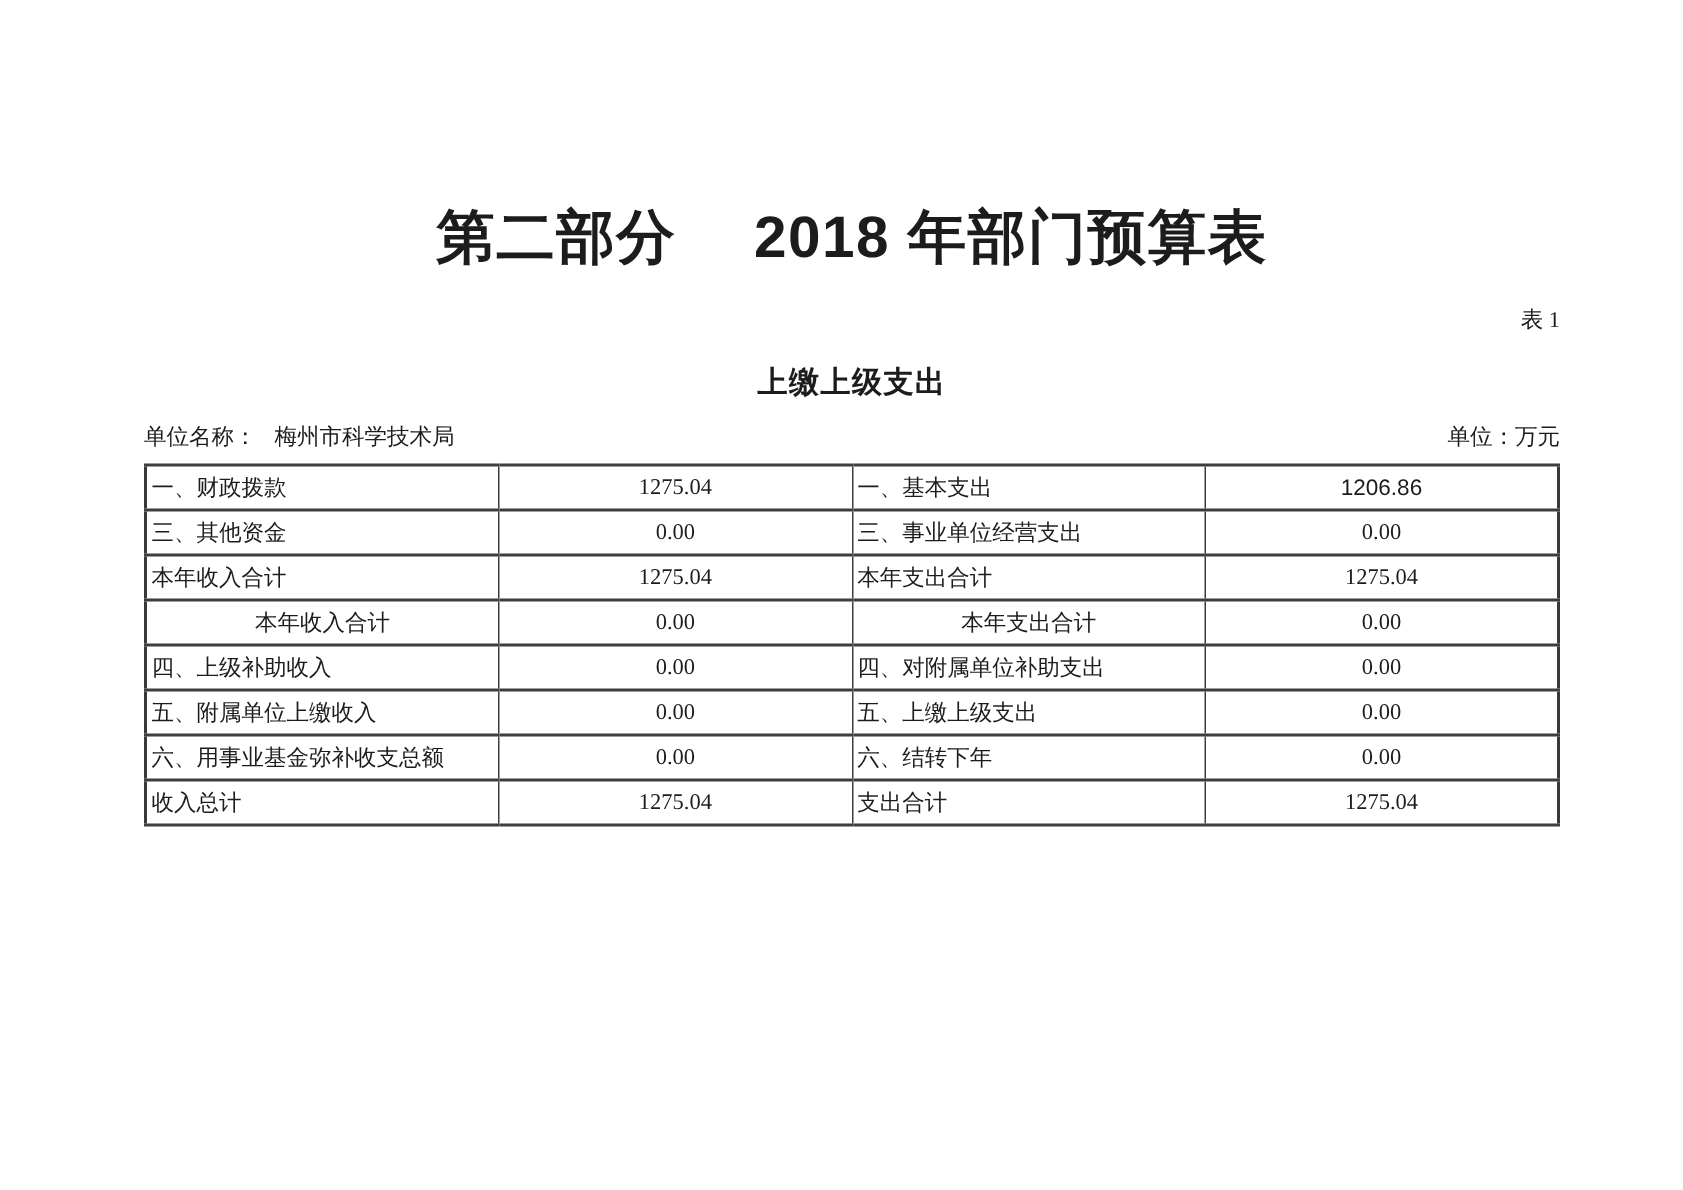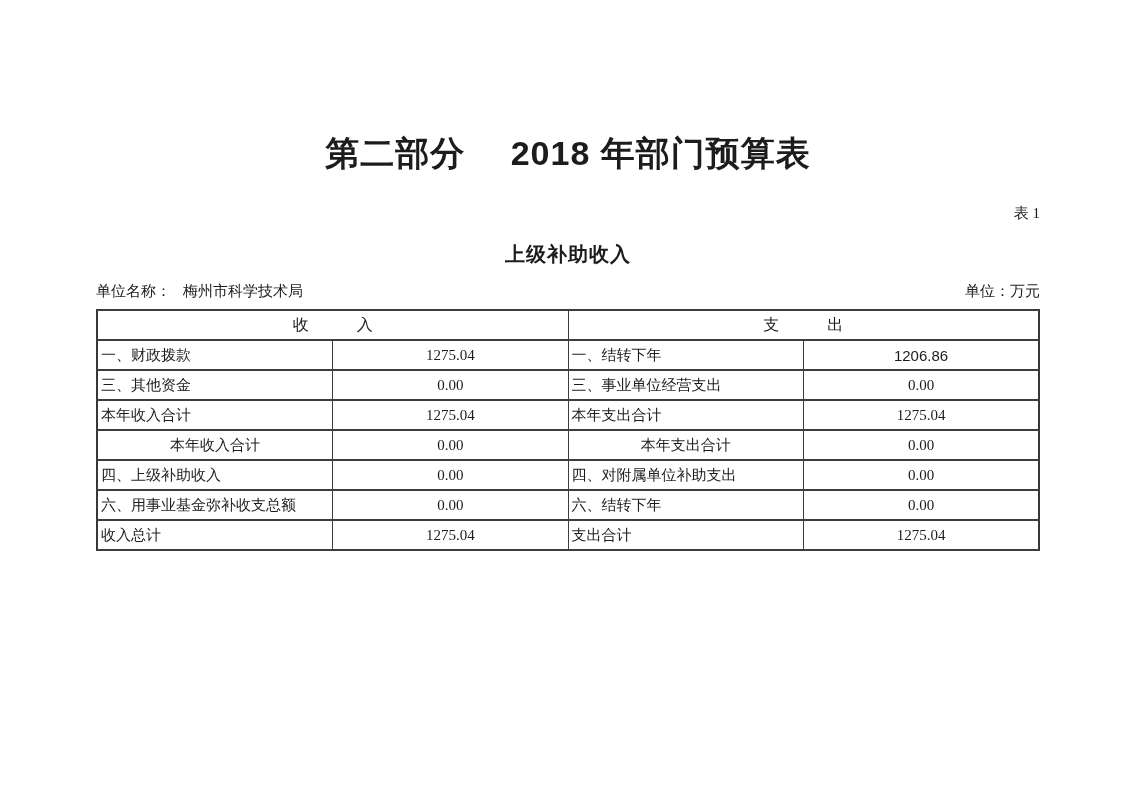--- a/index.html
+++ b/index.html
@@ -18,21 +18,21 @@
   .abs {
     position: absolute;
     left: 96px;
     width: 944px;
   }
   #main-title {
     top: 131px;
     text-align: center;
     font-family: "Liberation Sans", sans-serif;
     font-weight: bold;
-    font-size: 34px;
+    font-size: 39px;
     letter-spacing: 1px;
     white-space: nowrap;
   }
   #table-label {
     top: 204px;
     text-align: right;
     font-size: 15px;
   }
   #table-title {
     top: 241px;
@@ -88,48 +88,44 @@
     font-size: 15px;
   }
 </style>
 </head>
 <body>
 
 <div id="main-title" class="abs">第二部分　 2018 年部门预算表</div>
 
 <div id="table-label" class="abs">表 1</div>
 
-<div id="table-title" class="abs">上级补助收入</div>
+<div id="table-title" class="abs">上缴上级支出</div>
 
 <div id="unit-row" class="abs">
   <div id="unit-left">
     <span id="unit-name-label">单位名称：</span>
     <span id="unit-name-value">梅州市科学技术局</span>
   </div>
   <span id="unit-of-measure">单位：万元</span>
 </div>
 
 <table id="budget-table" class="abs">
   <colgroup>
     <col>
       <col>
       <col>
       <col>
   </colgroup>
   <thead>
-    <tr>
-      <th colspan="2" class="section-header">收　　　入</th>
-      <th colspan="2" class="section-header">支　　　出</th>
-    </tr>
   </thead>
   <tbody>
       <tr>
         <td class="item">一、财政拨款</td>
         <td class="value">1275.04</td>
-        <td class="item">一、结转下年</td>
+        <td class="item">一、基本支出</td>
         <td class="value bold">1206.86</td>
       </tr>
       <tr>
         <td class="item">三、其他资金</td>
         <td class="value">0.00</td>
         <td class="item">三、事业单位经营支出</td>
         <td class="value">0.00</td>
       </tr>
       <tr>
         <td class="item">本年收入合计</td>
@@ -143,20 +139,26 @@
         <td class="item center">本年支出合计</td>
         <td class="value center">0.00</td>
       </tr>
       <tr>
         <td class="item">四、上级补助收入</td>
         <td class="value">0.00</td>
         <td class="item">四、对附属单位补助支出</td>
         <td class="value">0.00</td>
       </tr>
       <tr>
+        <td class="item">五、附属单位上缴收入</td>
+        <td class="value">0.00</td>
+        <td class="item">五、上缴上级支出</td>
+        <td class="value">0.00</td>
+      </tr>
+      <tr>
         <td class="item">六、用事业基金弥补收支总额</td>
         <td class="value">0.00</td>
         <td class="item">六、结转下年</td>
         <td class="value">0.00</td>
       </tr>
       <tr>
         <td class="item">收入总计</td>
         <td class="value">1275.04</td>
         <td class="item">支出合计</td>
         <td class="value">1275.04</td>

